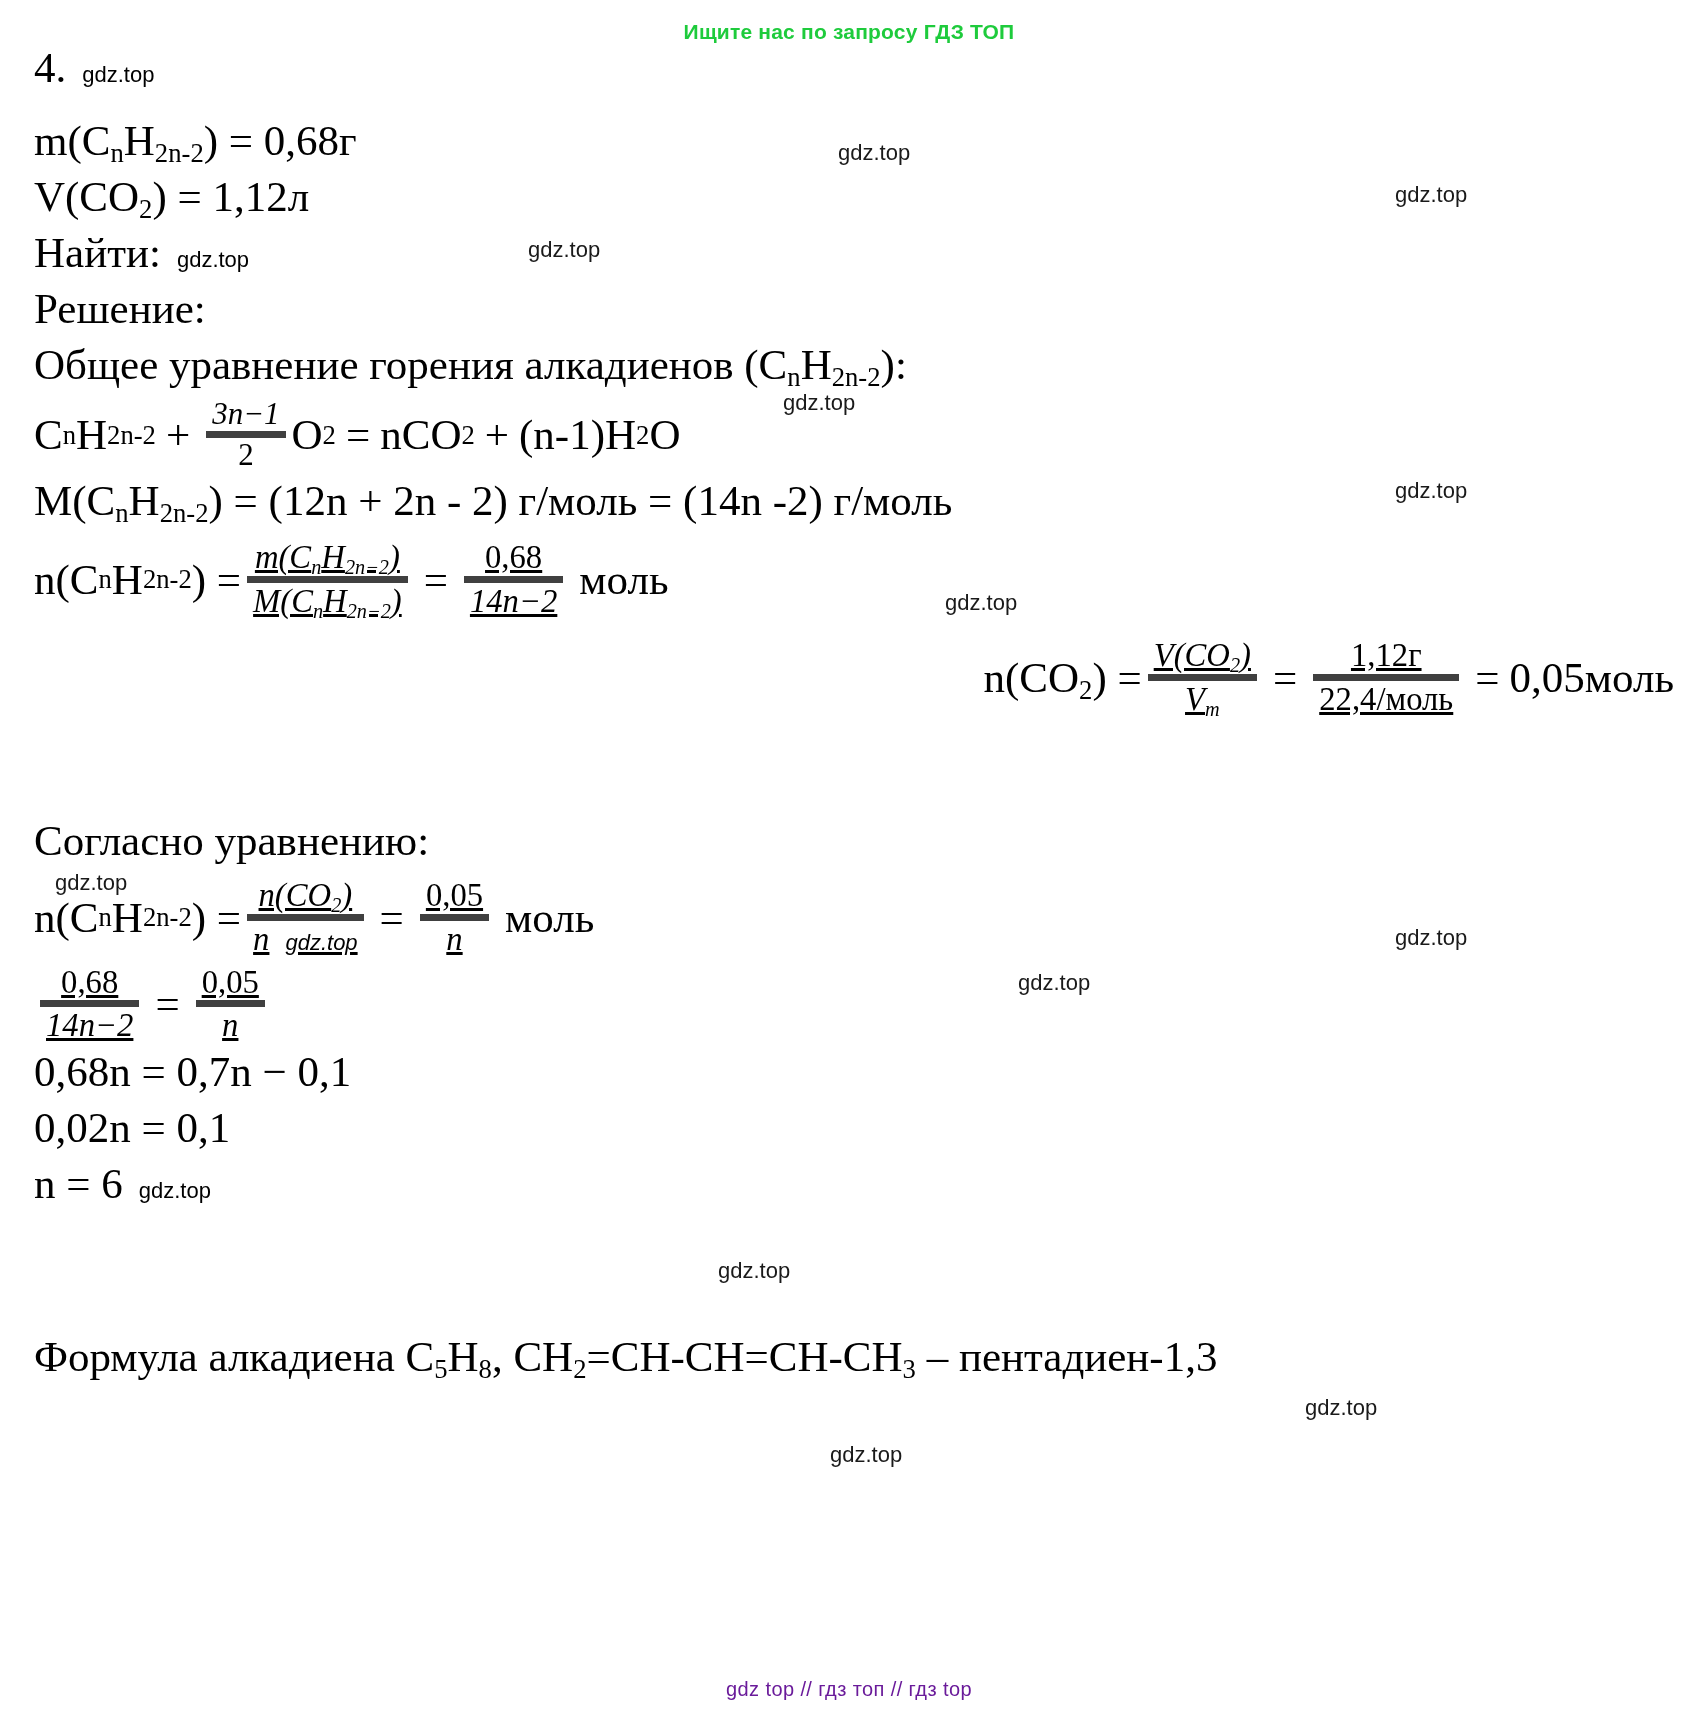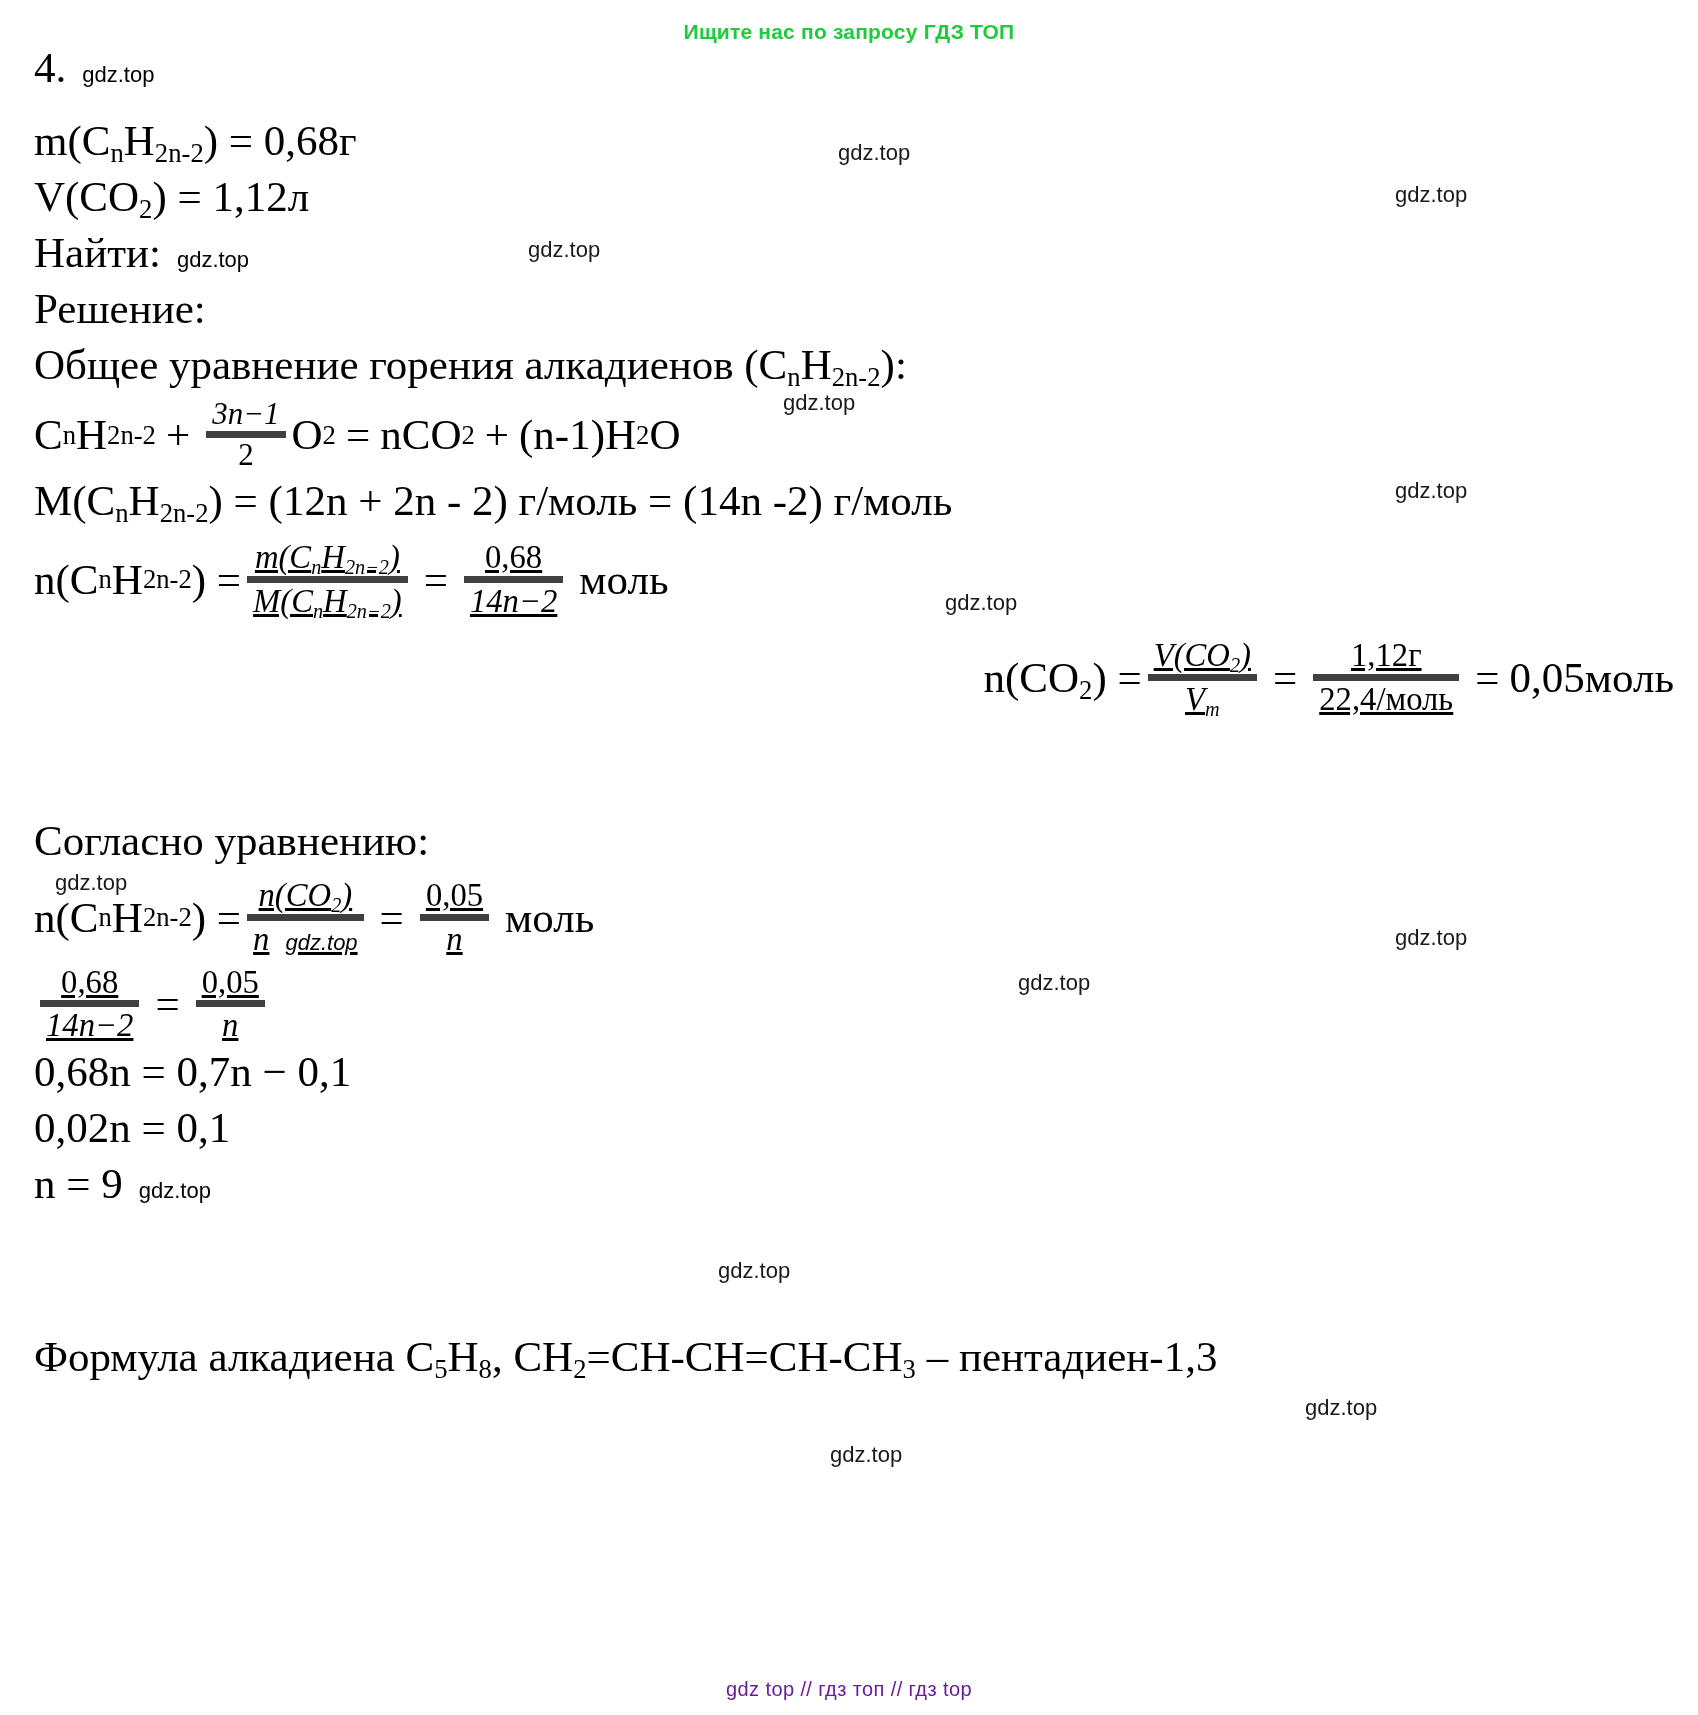--- a/index.html
+++ b/index.html
@@ -244,21 +244,21 @@
     <span class="eqgap">=</span>
     <span class="frac big">
       <span class="num">0,05</span>
       <span class="den mathit">n</span>
     </span>
   </div>
 
   <div class="line">0,68n = 0,7n − 0,1</div>
   <div class="line">0,02n = 0,1</div>
   <div class="line">
-    <span>n = 9</span><span class="inline-wm">gdz.top</span>
+    <span>n = 6</span><span class="inline-wm">gdz.top</span>
   </div>
 
   <div class="blockgap-lg"></div>
   <div class="blockgap-sm"></div>
 
   <div class="line">
     <span>Формула алкадиена C</span><sub>5</sub><span>H</span><sub>8</sub><span>, CH</span><sub>2</sub><span>=CH-CH=CH-CH</span><sub>3</sub><span> – пентадиен-1,3</span>
   </div>
 
 </div>

